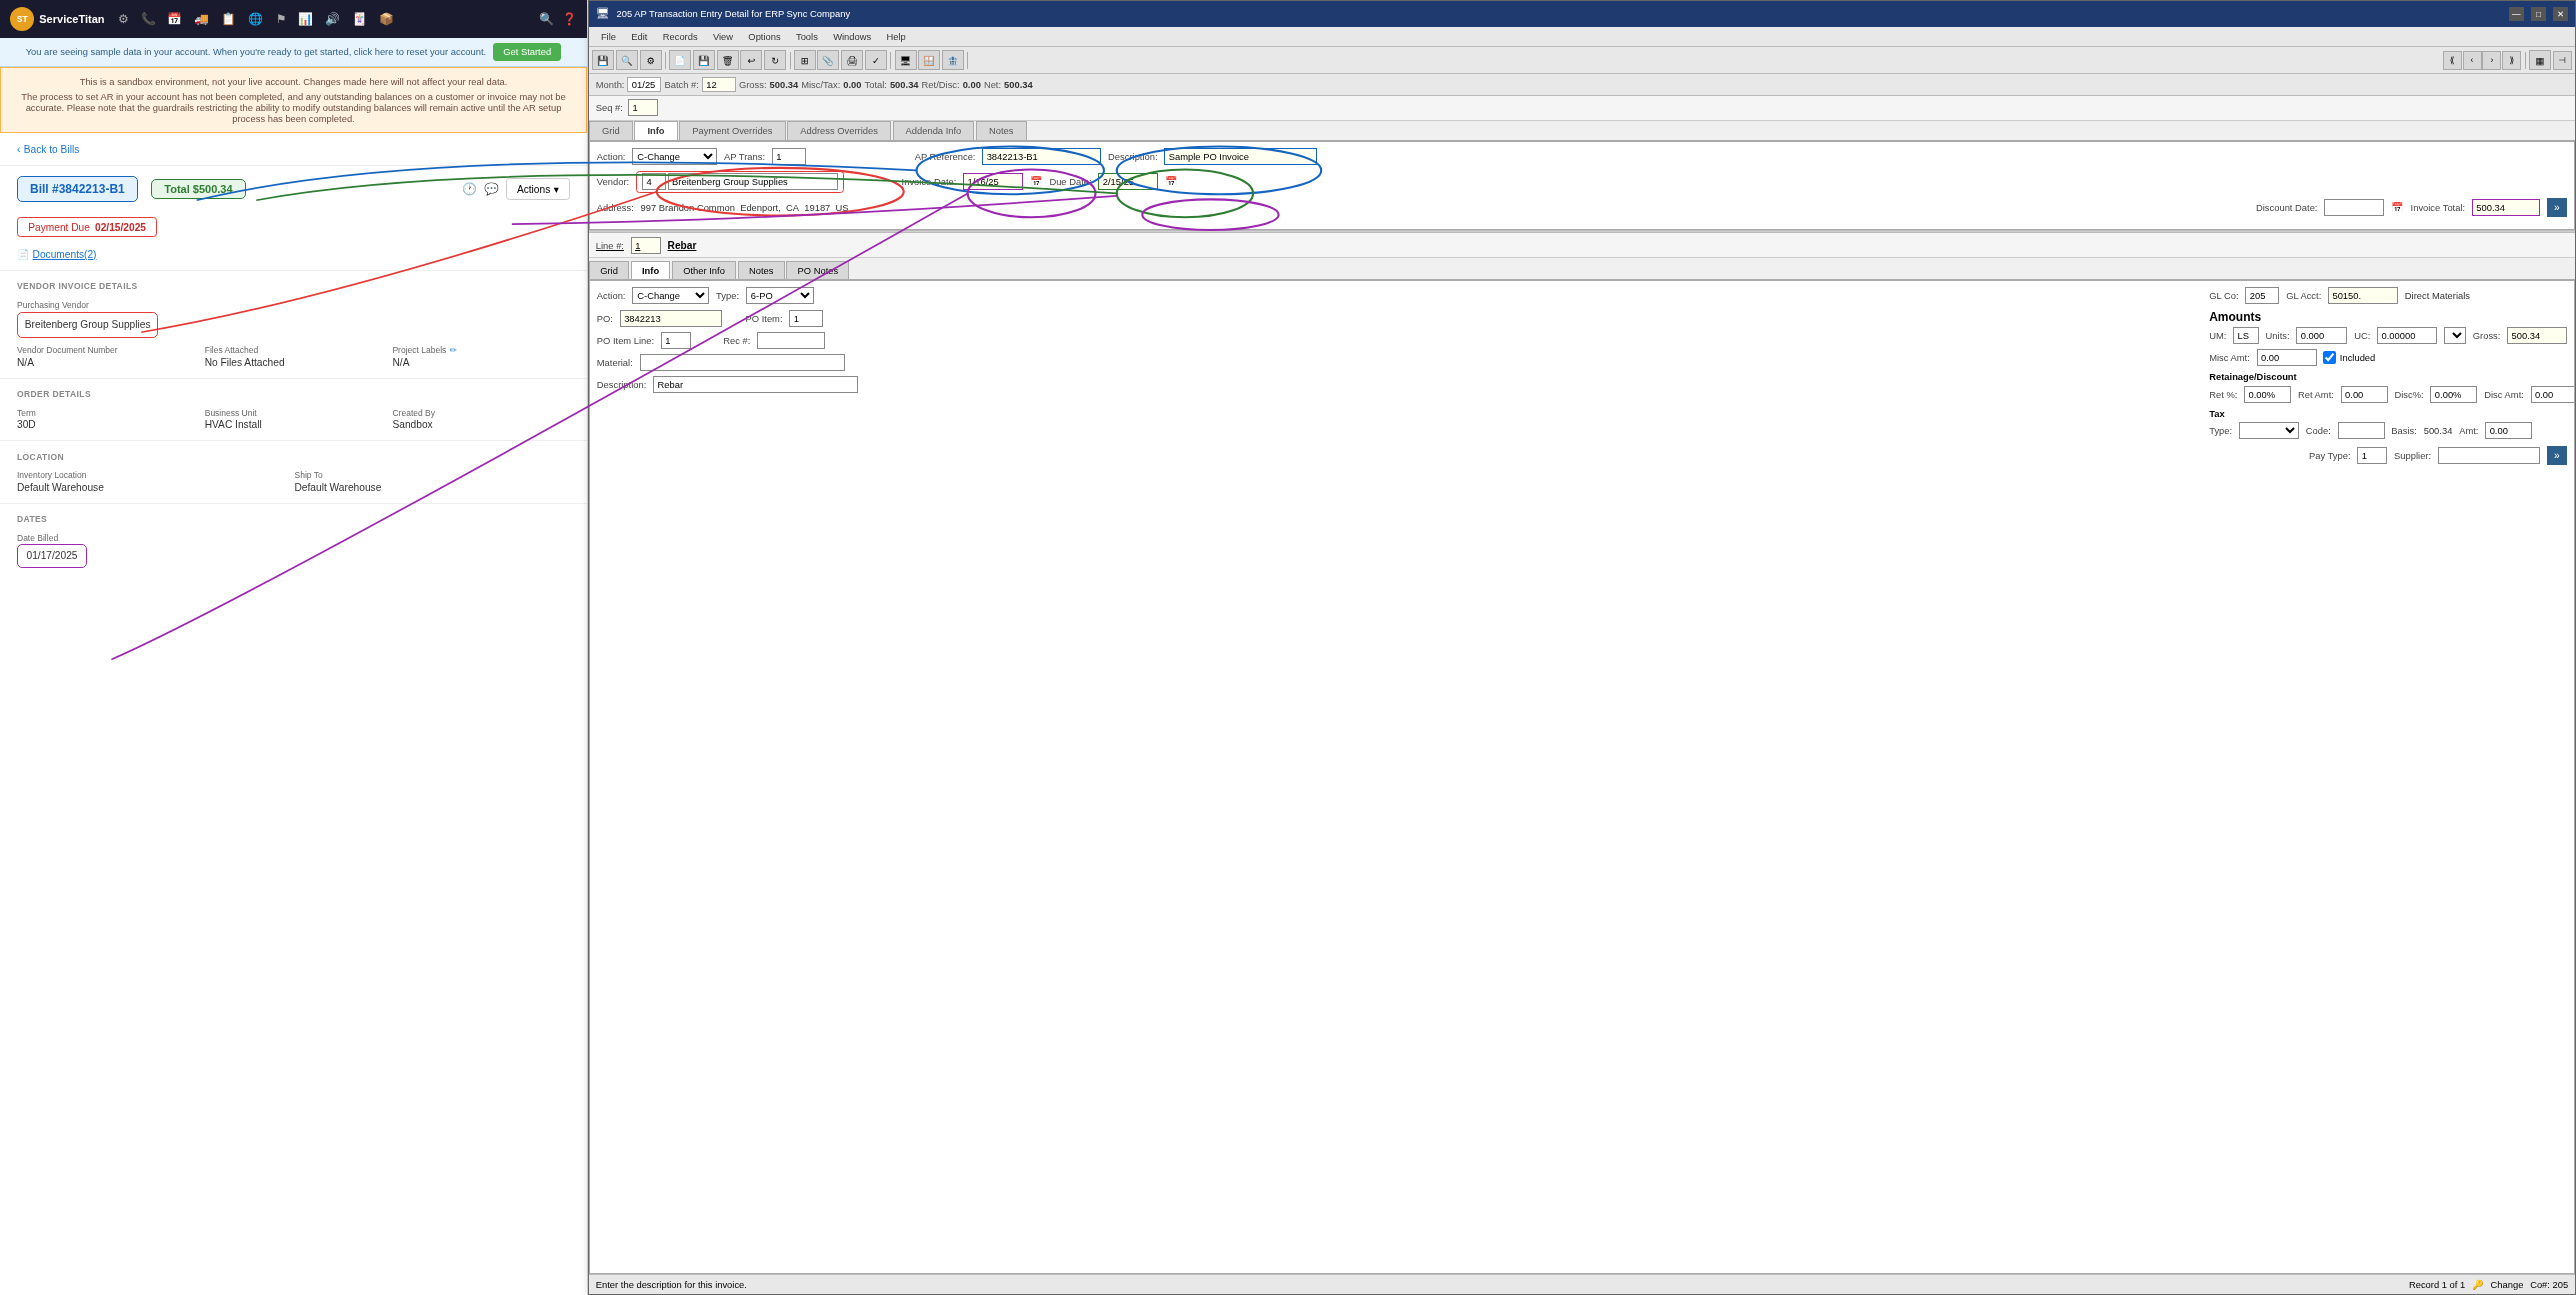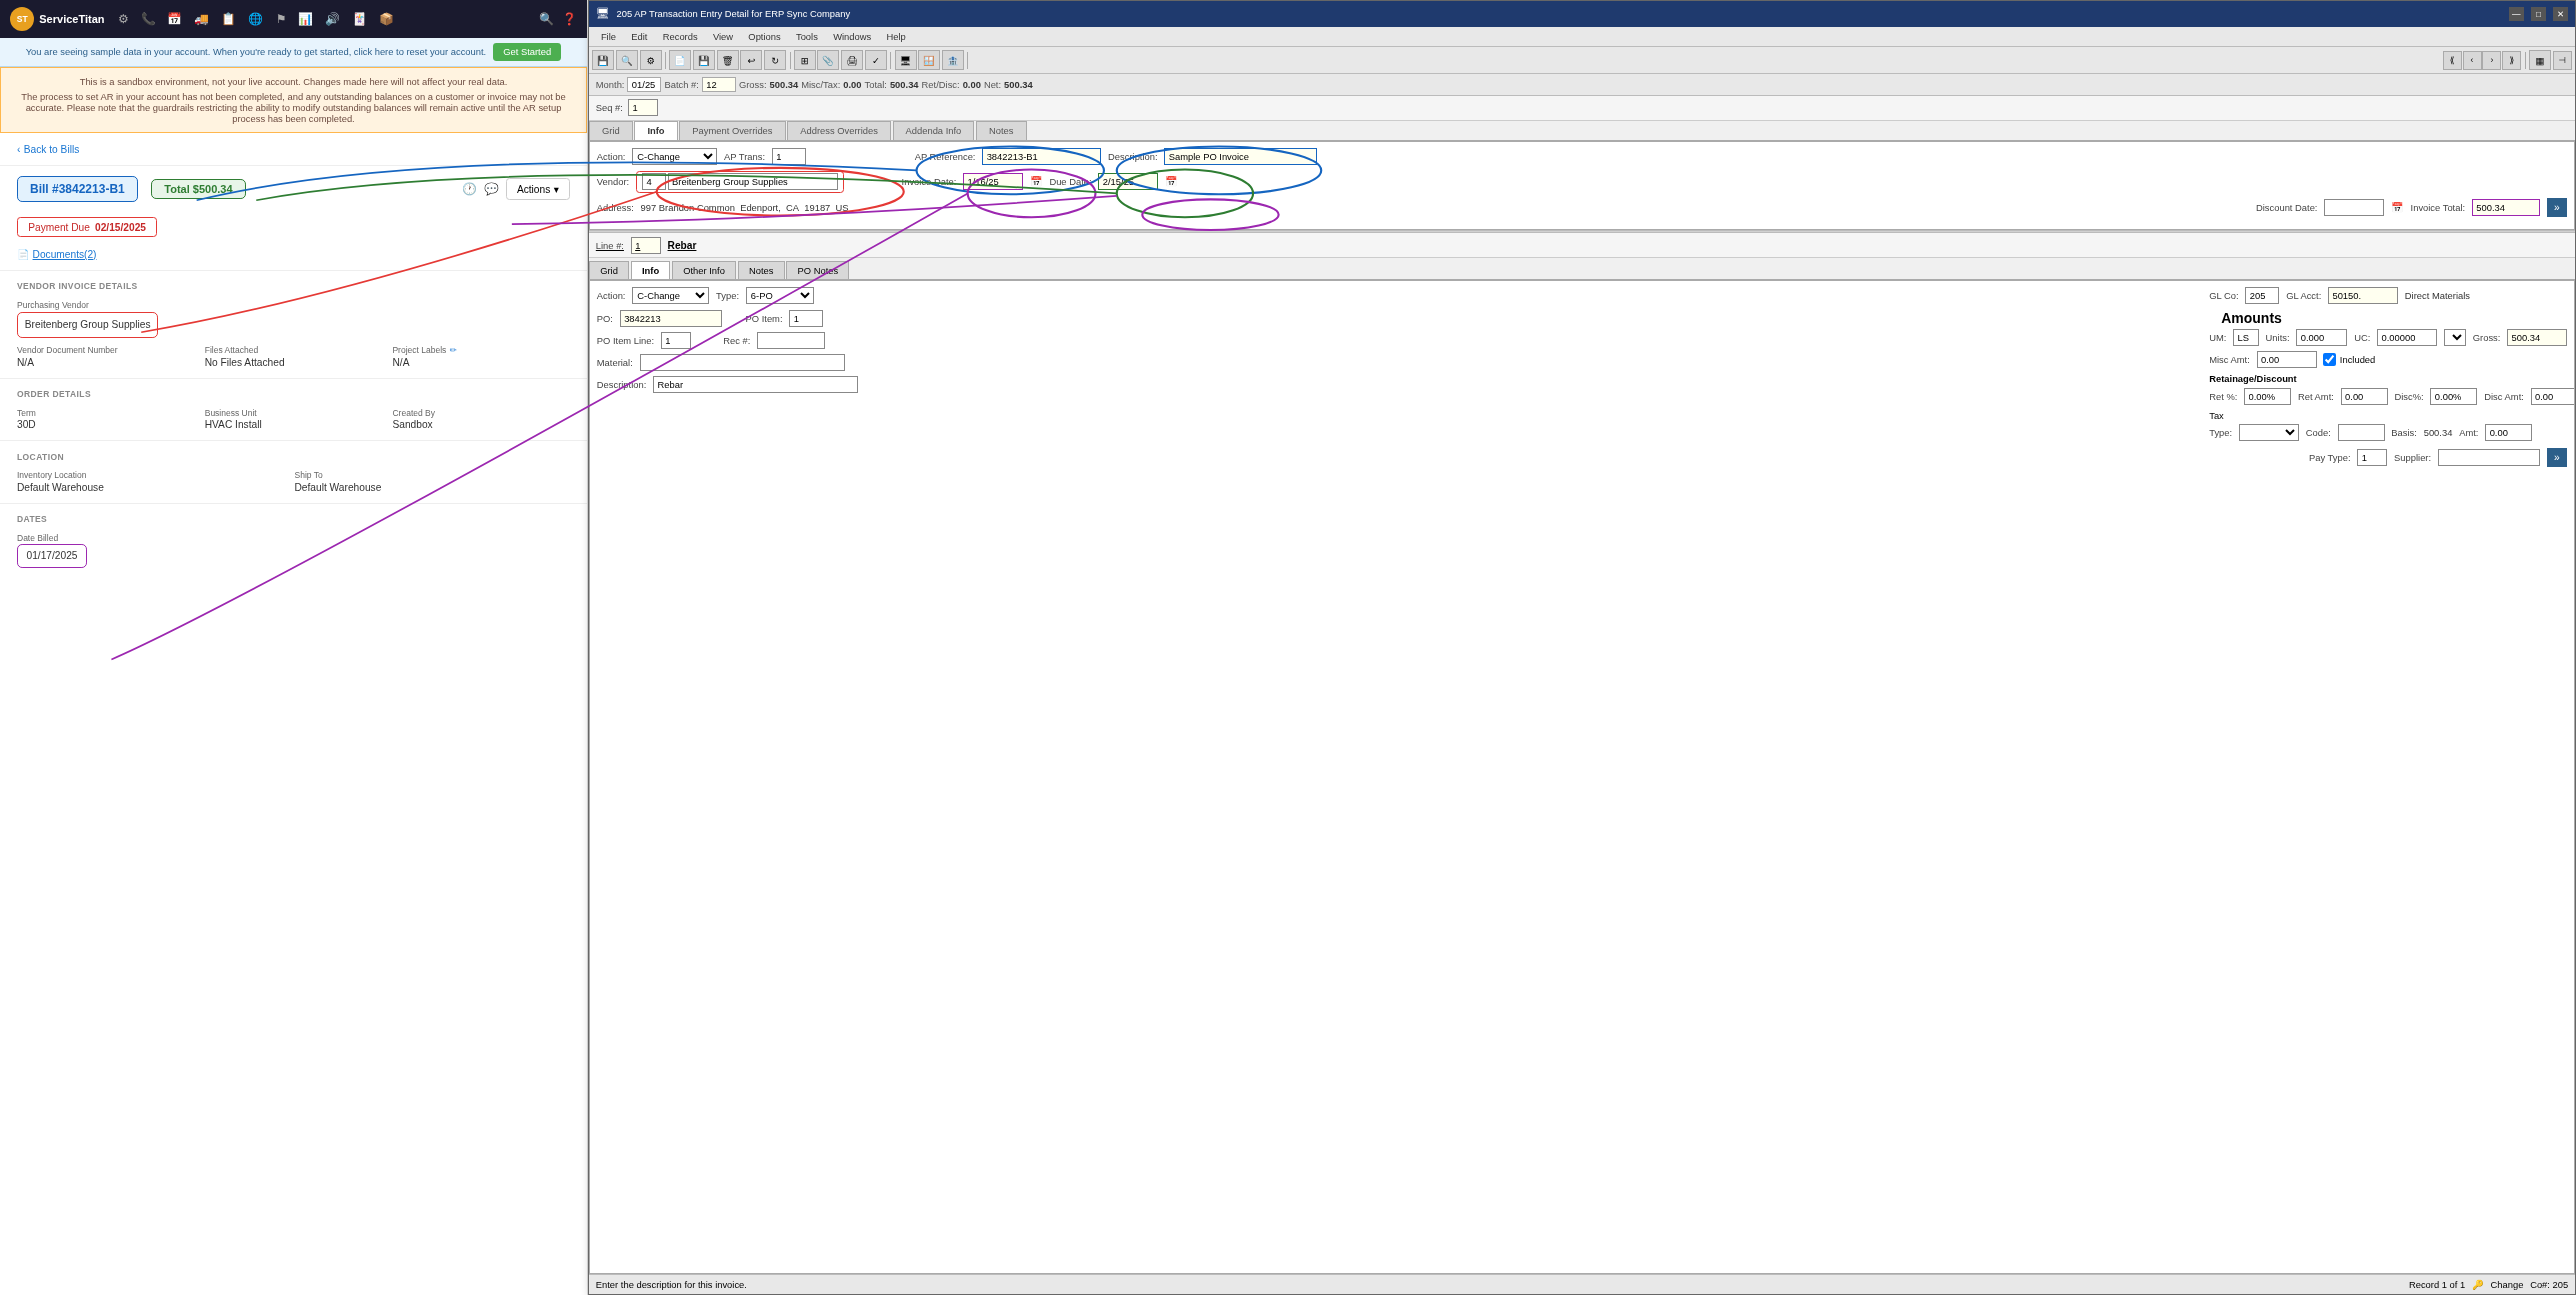--- a/index.html
+++ b/index.html
@@ -454,21 +454,21 @@
 
           <div class="erp-row">
             <span class="erp-label">GL Co:</span>
             <input class="erp-input" style="width: 34px;" value="205">
             <span class="erp-label">GL Acct:</span>
             <input class="erp-input-yellow" style="width: 70px;" value="50150.">
             <span style="font-size:9.4px; color:#333;">Direct Materials</span>
           </div>
 
           <div style="margin-top:3.4px;">
-            <div style="font-size:14px; font-weight:bold; margin-bottom:3.4px;margin-left:12px;">Amounts</div>
+            <div style="font-size:12px; font-weight:bold; margin-bottom:3.4px;">Amounts</div>
             <div class="erp-row">
               <span class="erp-label">UM:</span>
               <input class="erp-input" style="width: 25.6px;" value="LS">
               <span class="erp-label">Units:</span>
               <input class="erp-input" style="width: 51px;" value="0.000">
               <span class="erp-label">UC:</span>
               <input class="erp-input" style="width: 60px;" value="0.00000">
               <select class="erp-select" style="width:34px;"></select>
               <span class="erp-label">Gross:</span>
               <input class="erp-input-yellow" style="width: 60px;" value="500.34">
@@ -491,21 +491,21 @@
               <span class="erp-label">Ret Amt:</span>
               <input class="erp-input" style="width: 47px;" value="0.00">
               <span class="erp-label">Disc%:</span>
               <input class="erp-input" style="width: 47px;" value="0.00%">
               <span class="erp-label">Disc Amt:</span>
               <input class="erp-input" style="width: 47px;" value="0.00">
             </div>
           </div>
 
           <div style="margin-top:3.4px;">
-            <div style="font-size:9.4px; font-weight:normal; margin-bottom:3.4px;">Tax</div>
+            <div style="font-size:9.4px; font-weight:bold; margin-bottom:3.4px;">Tax</div>
             <div class="erp-row">
               <span class="erp-label">Type:</span>
               <select class="erp-select" style="width:60px;"></select>
               <span class="erp-label">Code:</span>
               <input class="erp-input" style="width: 47px;" value="">
               <span class="erp-label">Basis:</span>
               <span style="font-size:9.4px; color:#333;">500.34</span>
               <span class="erp-label">Amt:</span>
               <input class="erp-input" style="width: 47px;" value="0.00">
             </div>

